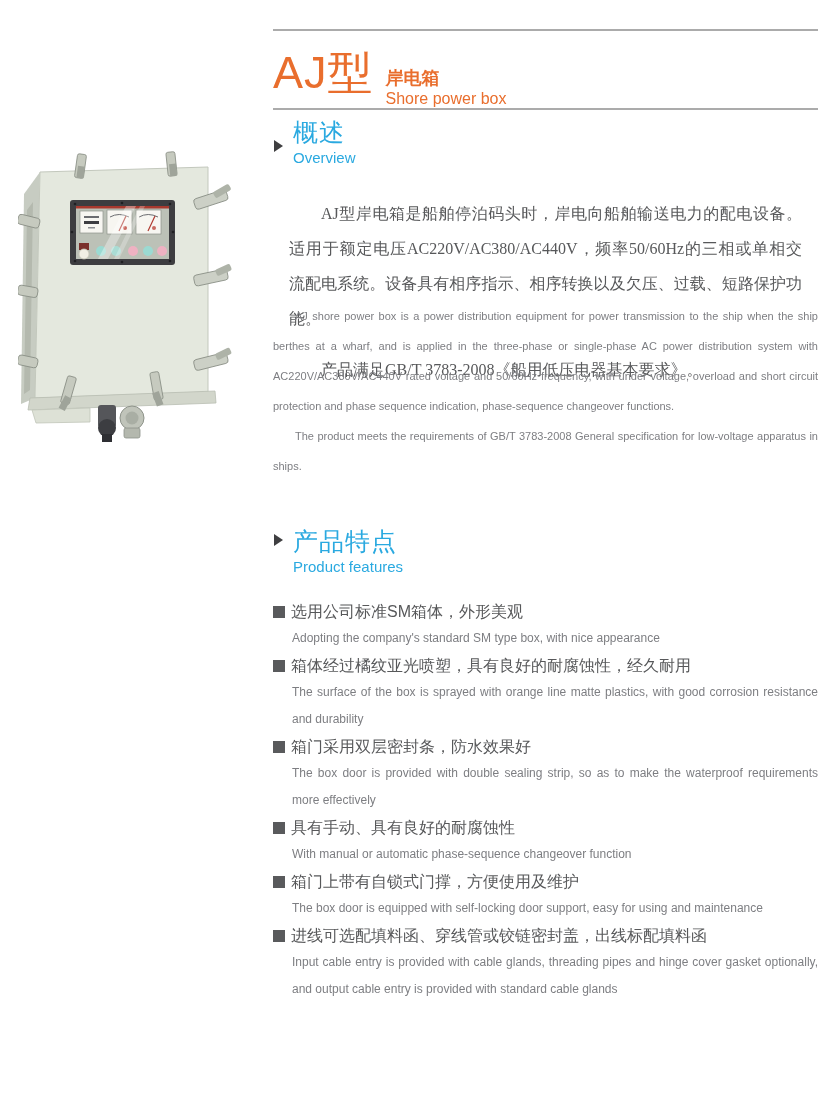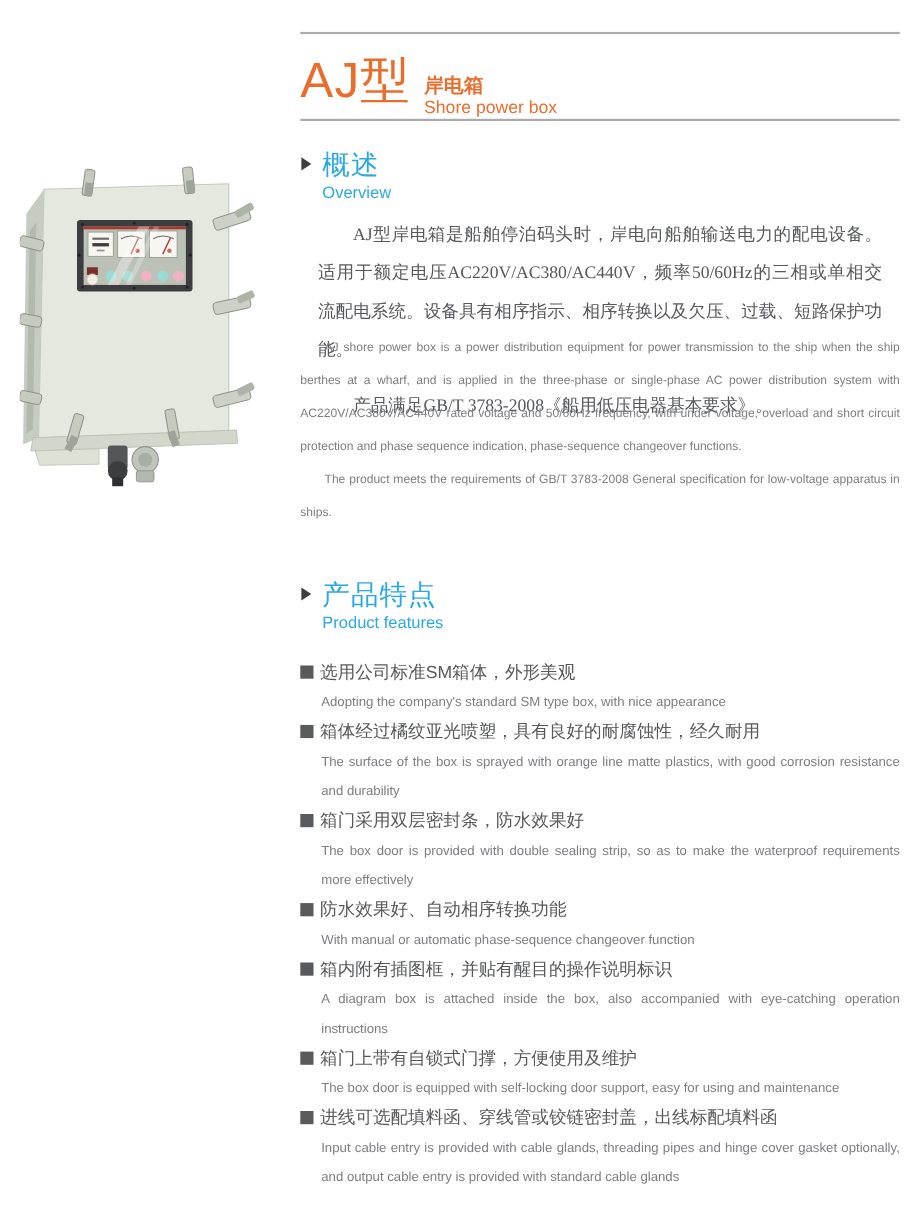--- a/index.html
+++ b/index.html
@@ -42,21 +42,21 @@
   .sec-head .tri {
     width: 0; height: 0;
     border-left: 9px solid #3f3f41;
     border-top: 6px solid transparent;
     border-bottom: 6px solid transparent;
     margin: 7px 10px 0 1px;
   }
   .sec-head .zh { font-size: 25px; line-height: 28px; color: #2aa9e0; letter-spacing: 1px; }
   .sec-head .en { font-size: 15px; line-height: 19px; color: #2aa9e0; margin-top: 2px; }
 
-  .ov-head { top: 136px; }
+  .ov-head { top: 118px; align-items: center; }
   .ft-head { top: 527px; }
 
   .zh-paras { top: 180px; }
   .zh-paras p {
     margin: 16px;
     font-size: 16px;
     line-height: 35px;
     color: #57585a;
     text-align: justify;
     text-indent: 2em;
@@ -250,26 +250,22 @@
     </li>
     <li>
       <div class="feat-zh"><span class="sq"></span><span>箱体经过橘纹亚光喷塑，具有良好的耐腐蚀性，经久耐用</span></div>
       <div class="feat-en">The surface of the box is sprayed with orange line matte plastics, with good corrosion resistance and durability</div>
     </li>
     <li>
       <div class="feat-zh"><span class="sq"></span><span>箱门采用双层密封条，防水效果好</span></div>
       <div class="feat-en">The box door is provided with double sealing strip, so as to make the waterproof requirements more effectively</div>
     </li>
     <li>
-      <div class="feat-zh"><span class="sq"></span><span>防水效果好、自动相序转换功能</span></div>
+      <div class="feat-zh"><span class="sq"></span><span>具有手动、具有良好的耐腐蚀性</span></div>
       <div class="feat-en">With manual or automatic phase-sequence changeover function</div>
-    </li>
-    <li>
-      <div class="feat-zh"><span class="sq"></span><span>箱内附有插图框，并贴有醒目的操作说明标识</span></div>
-      <div class="feat-en">A diagram box is attached inside the box, also accompanied with eye-catching operation instructions</div>
     </li>
     <li>
       <div class="feat-zh"><span class="sq"></span><span>箱门上带有自锁式门撑，方便使用及维护</span></div>
       <div class="feat-en">The box door is equipped with self-locking door support, easy for using and maintenance</div>
     </li>
     <li>
       <div class="feat-zh"><span class="sq"></span><span>进线可选配填料函、穿线管或铰链密封盖，出线标配填料函</span></div>
       <div class="feat-en">Input cable entry is provided with cable glands, threading pipes and hinge cover gasket optionally, and output cable entry is provided with standard cable glands</div>
     </li>
   </ul>

